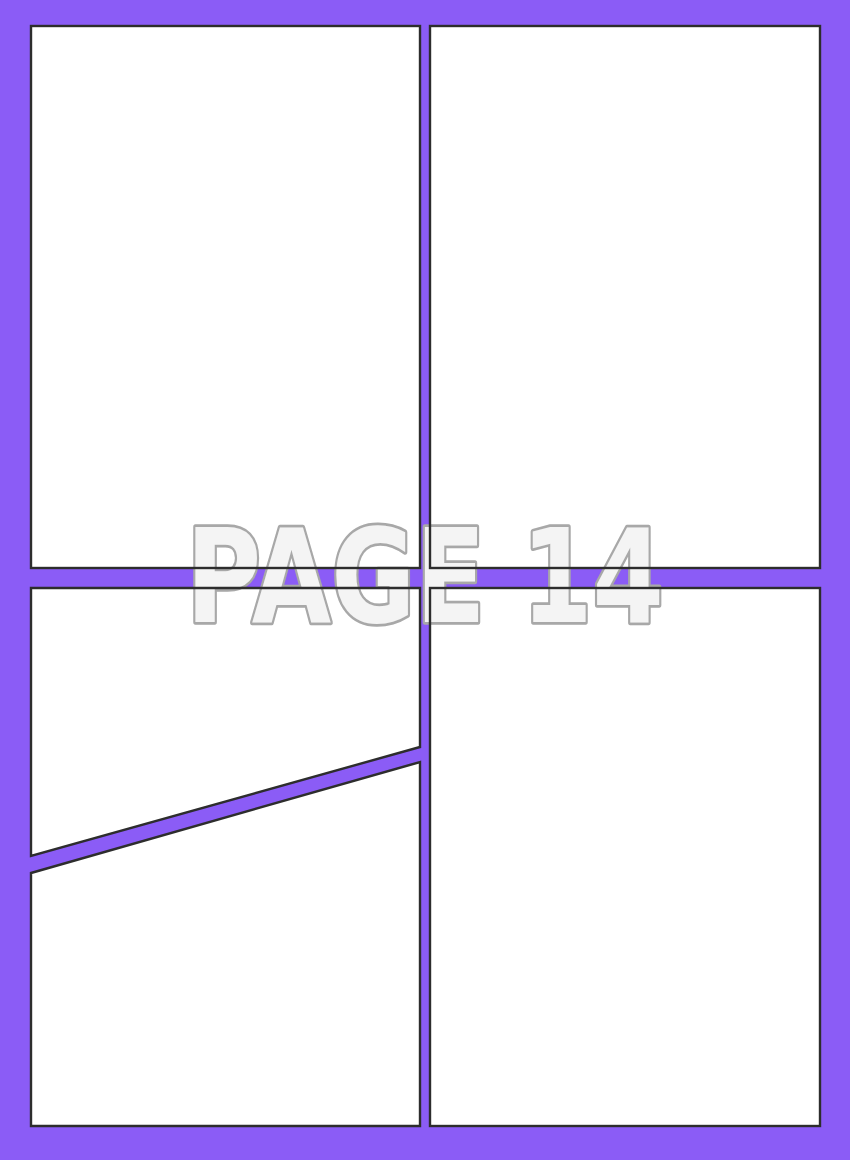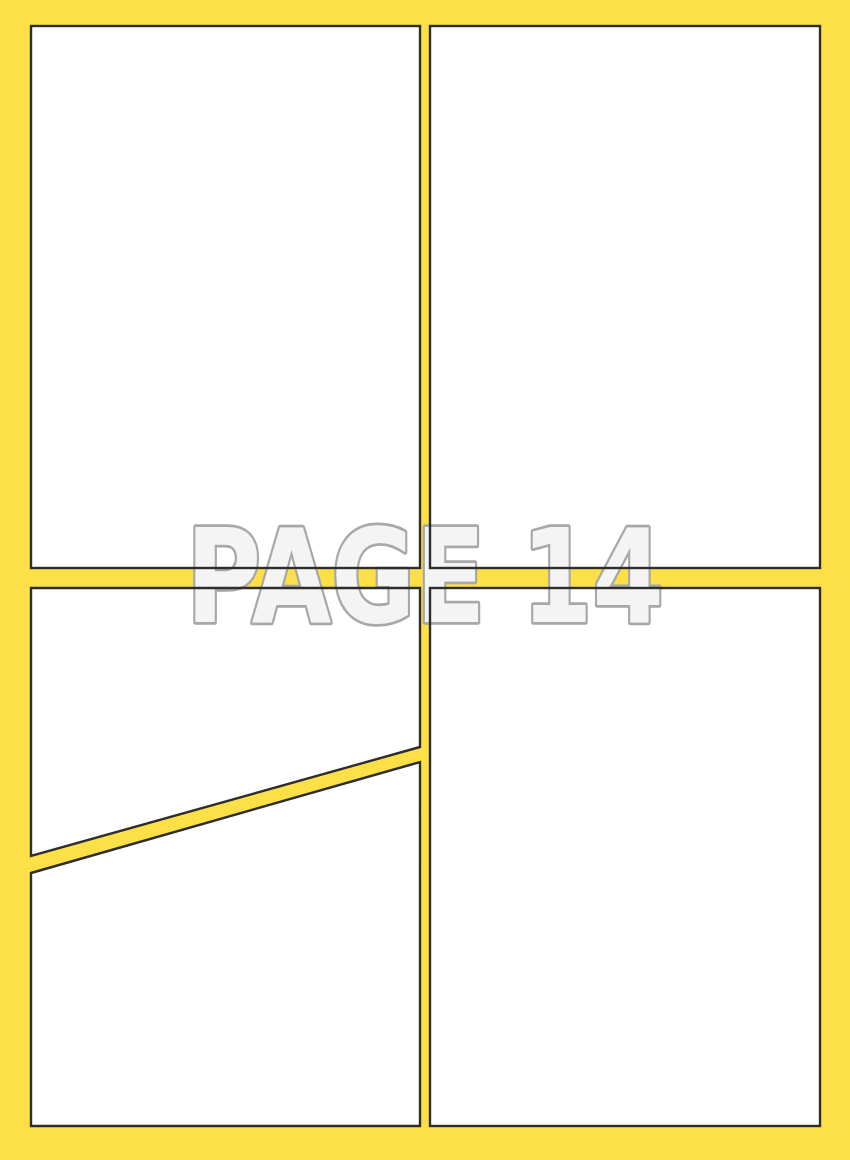--- a/index.html
+++ b/index.html
@@ -5,21 +5,21 @@
   html, body {
     margin: 0;
     padding: 0;
     background: #f3f4f3;
     font-family: "DejaVu Sans", sans-serif;
   }
   .page {
     position: relative;
     width: 850px;
     height: 1160px;
-    background: #fde047;
+    background: #8b5cf6;
     overflow: hidden;
   }
   .page svg {
     position: absolute;
     left: 0;
     top: 0;
     display: block;
   }
   .panel-fill {
     fill: #ffffff;

